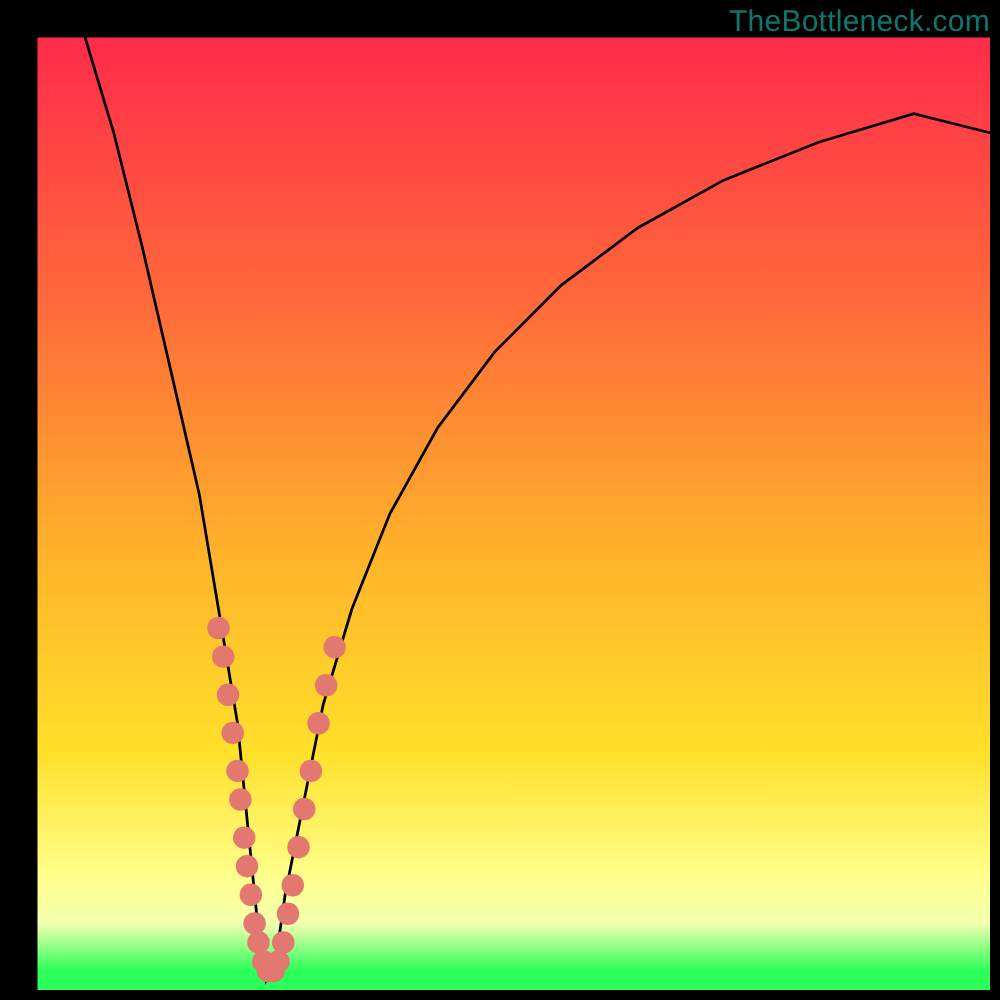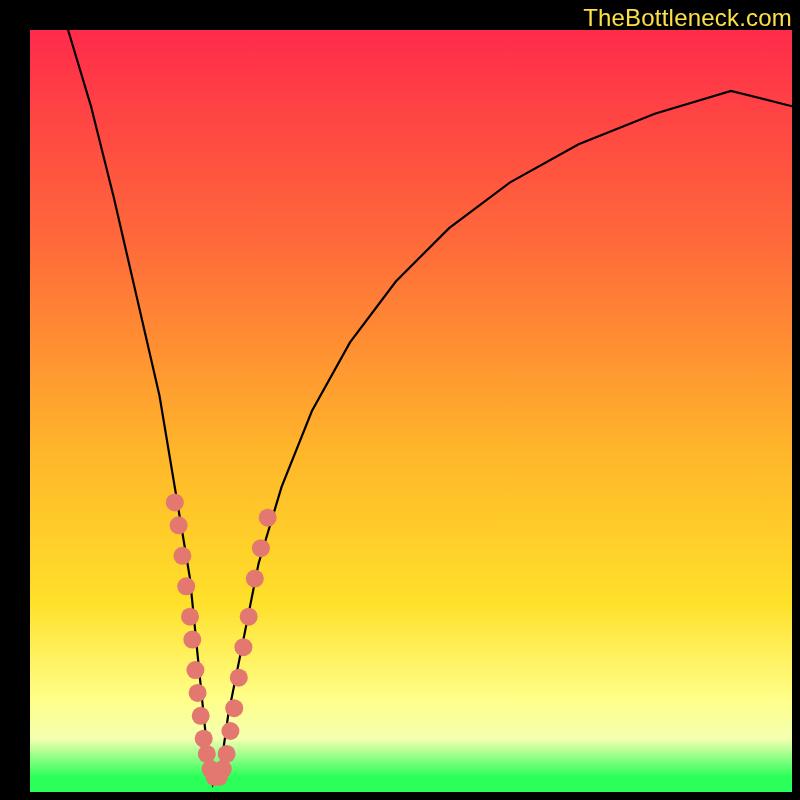--- a/index.html
+++ b/index.html
@@ -35,21 +35,21 @@
       var(--c-pale) 88%,
       var(--c-pale2) 93%,
       var(--c-green) 98%,
       var(--c-green) 100%
     );
   }
   .watermark {
     position: absolute;
     top: 4px;
     right: 8px;
-    color: #fde047;
+    color: #0f766e;
     font-size: 24px;
     font-weight: 400;
     letter-spacing: 0.2px;
     user-select: none;
   }
   svg.curve {
     position: absolute;
     left: 0;
     top: 0;
     width: 762px;

